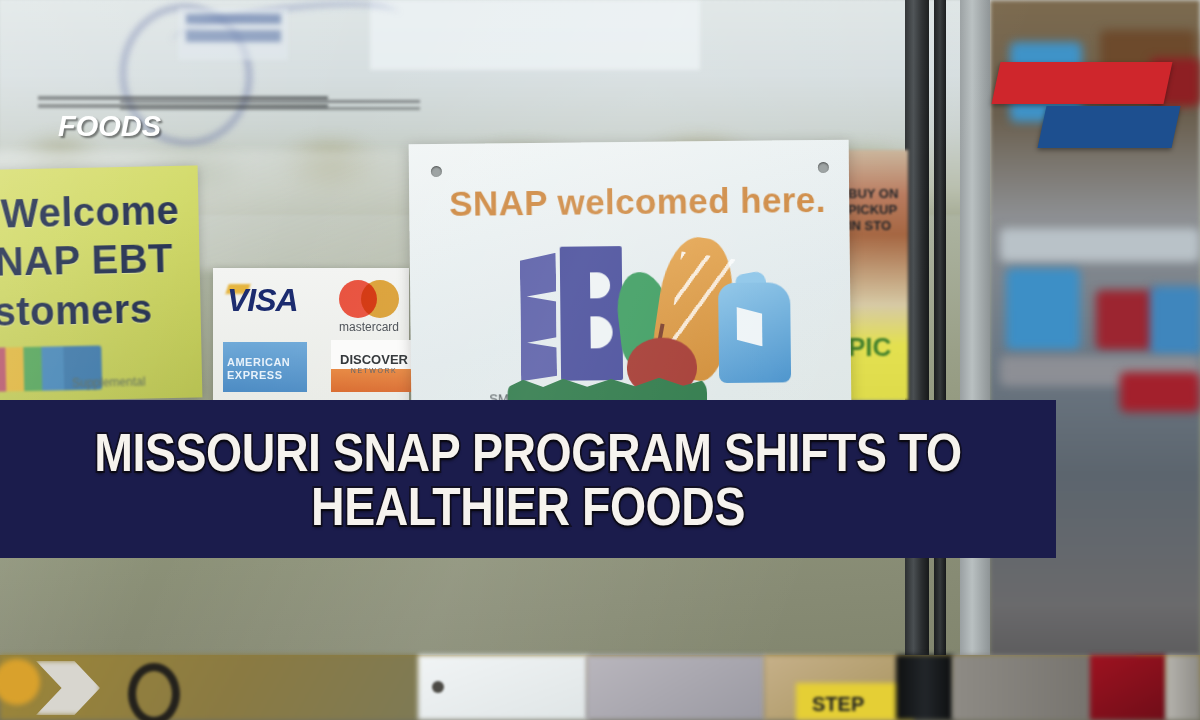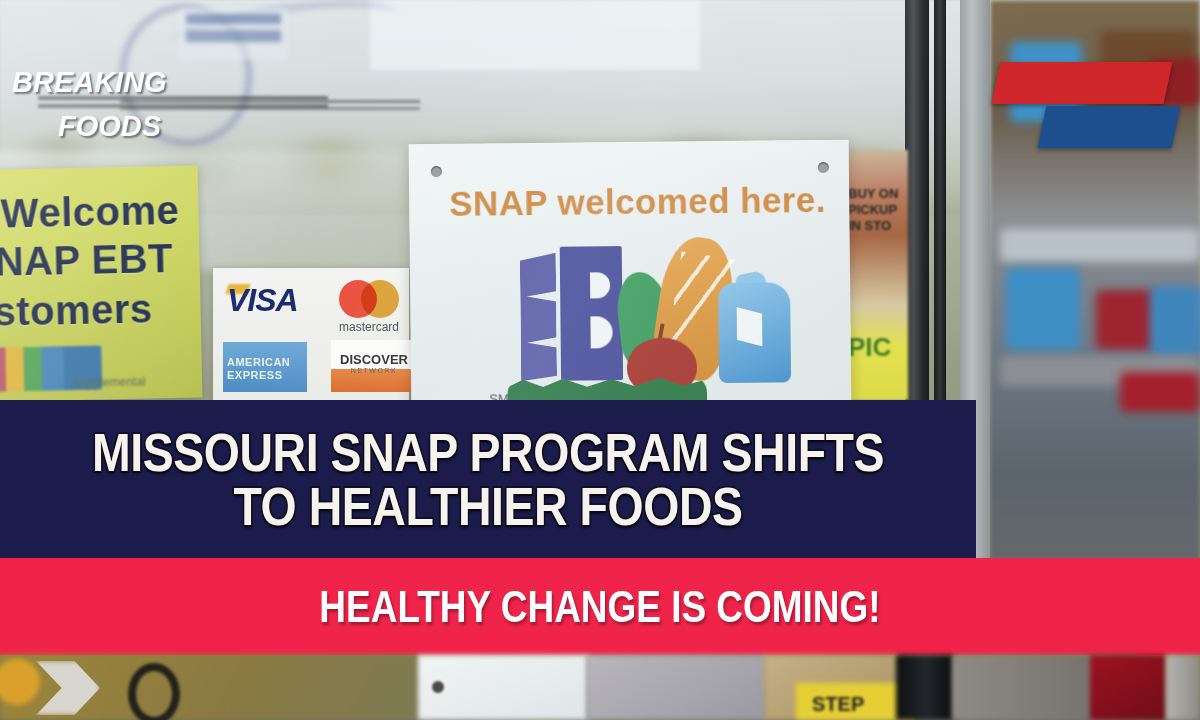--- a/index.html
+++ b/index.html
@@ -303,21 +303,21 @@
     font-size:29px;letter-spacing:0px;
     font-family:"Liberation Sans",sans-serif;
     text-shadow:2px 2px 2px rgba(0,0,0,.45);
     white-space:nowrap;
   }
   .bn-t1{left:12px;top:66px;}
   .bn-t2{left:58px;top:110px;}
 
   
   .band-navy{
-    position:absolute;left:0;top:400px;width:976px;height:158px;
+    position:absolute;left:0;top:400px;width:1056px;height:158px;
     background:#1b1c4c;
     display:flex;align-items:center;justify-content:flex-start;
   }
   .headline{
     width:1130px;text-align:center;
     color:#f6f3ee;
     font-family:"Liberation Sans Narrow","Liberation Sans",sans-serif;
     font-weight:700;font-size:54px;line-height:54px;
     letter-spacing:-.5px;
     transform:scaleX(.86);
@@ -425,30 +425,26 @@
       <div class="sm-mark">SM</div>
     </div>
 
     <div class="glass-sheen"></div>
   </div>
 
   <div class="bn">
     <div class="bn-bar bn-break"></div>
     <div class="bn-bar bn-newsbar"></div>
   </div>
-  <div class="bn-text bn-t1">BREAKING</div>
   <div class="bn-text bn-t2">FOODS</div>
 
   <div class="band-navy">
     <div class="headline">MISSOURI SNAP PROGRAM SHIFTS TO HEALTHIER FOODS</div>
   </div>
 
-  <div class="band-red">
-    <div class="subline">HEALTHY CHANGE IS COMING!</div>
-  </div>
 
   <div class="bottom-strip">
     <div class="bs bs-gold"></div>
     <div class="bs bs-yellowdot"></div>
     <div class="bs bs-arrow"></div>
     <div class="bs bs-o"></div>
     <div class="bs bs-white"></div>
     <div class="bs bs-hole"></div>
     <div class="bs bs-gray"></div>
     <div class="bs bs-tan"></div>

